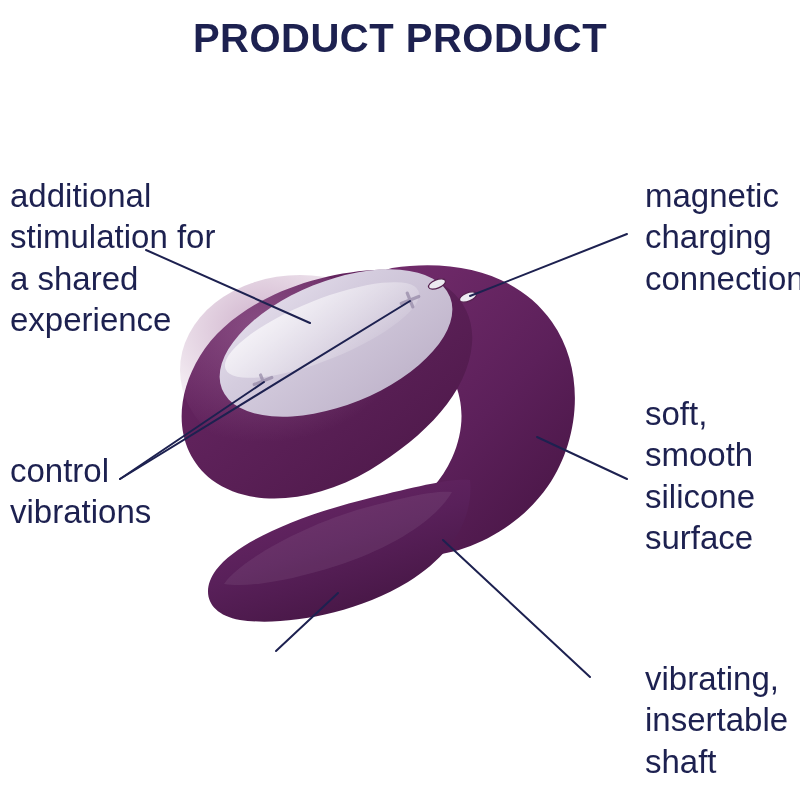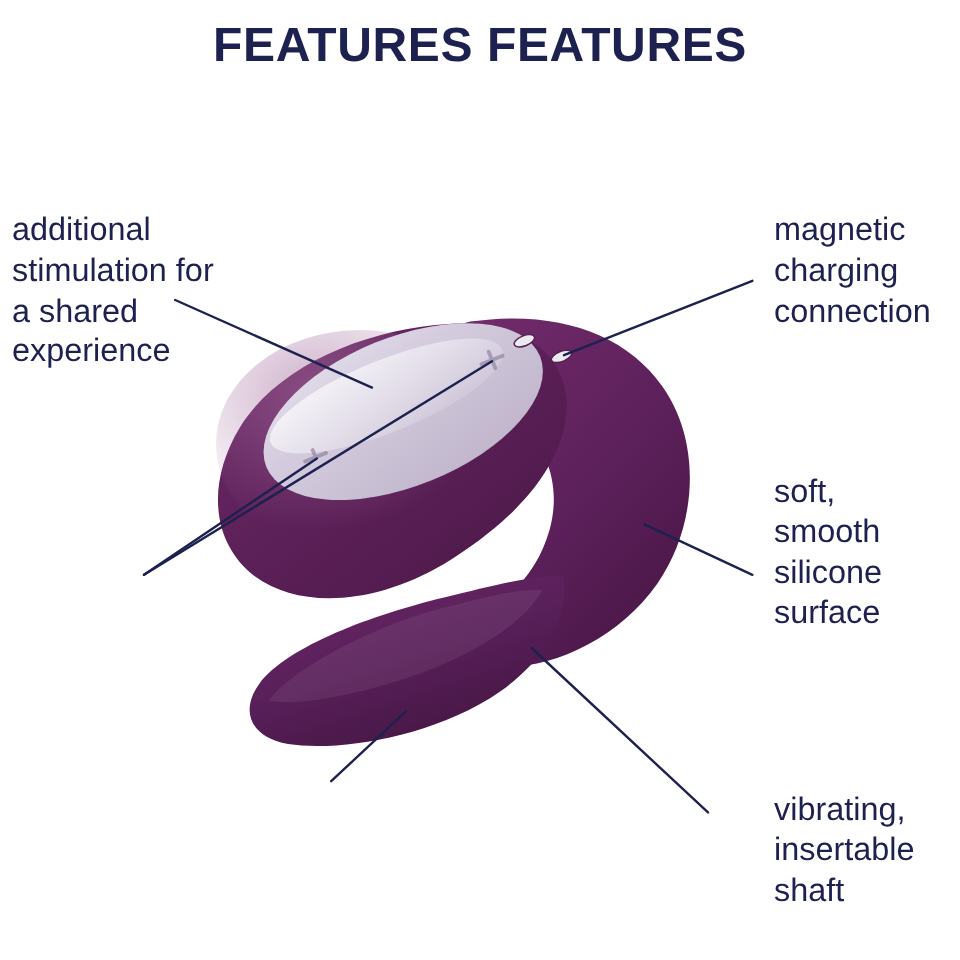--- a/index.html
+++ b/index.html
@@ -26,21 +26,21 @@
     text-align: center;
     font-size: 40px;
     font-weight: bold;
     letter-spacing: 0.5px;
     color: #1d2150;
     font-family: "Liberation Sans", sans-serif;
   }
   .callout {
     position: absolute;
     color: #1d2150;
-    font-size: 27px;
+    font-size: 33px;
     line-height: 1.25;
     font-family: "Liberation Sans", sans-serif;
     white-space: pre-line;
   }
   .callout.left  { text-align: left; }
   .callout.right { text-align: left; }
 
   #cl-additional   { left: 10px;  top: 175px; width: 260px; }
   #cl-control      { left: 10px;  top: 450px; width: 240px; }
   #cl-connect      { left: 10px;  top: 658px; width: 340px; }
@@ -55,21 +55,21 @@
     width: 800px;
     height: 800px;
     pointer-events: none;
   }
 </style>
 </head>
 <body>
 
 <div id="page">
 
-  <div id="page-title">FEATURES FEATURES</div>
+  <div id="page-title">PRODUCT PRODUCT</div>
 
   <svg id="art" viewBox="0 0 800 800">
     <defs>
       <linearGradient id="gradTop" x1="0%" y1="0%" x2="100%" y2="100%">
         <stop offset="0%" stop-color="#6d2767"></stop>
         <stop offset="45%" stop-color="#5d2159"></stop>
         <stop offset="100%" stop-color="#4a1746"></stop>
       </linearGradient>
       <linearGradient id="gradRight" x1="10%" y1="0%" x2="90%" y2="100%">
         <stop offset="0%" stop-color="#732c6c"></stop>
@@ -160,20 +160,22 @@
       <line x1="627" y1="479" x2="537" y2="437"></line>
       <line x1="590" y1="677" x2="443" y2="540"></line>
     </g>
   </svg>
 
   <div class="callout left" id="cl-additional">additional
 stimulation for
 a shared
 experience</div>
 
+  <div class="callout left" id="cl-control">control
+vibrations</div>
 
 
   <div class="callout right" id="cl-magnetic">magnetic
 charging
 connection</div>
 
   <div class="callout right" id="cl-soft">soft,
 smooth
 silicone
 surface</div>

